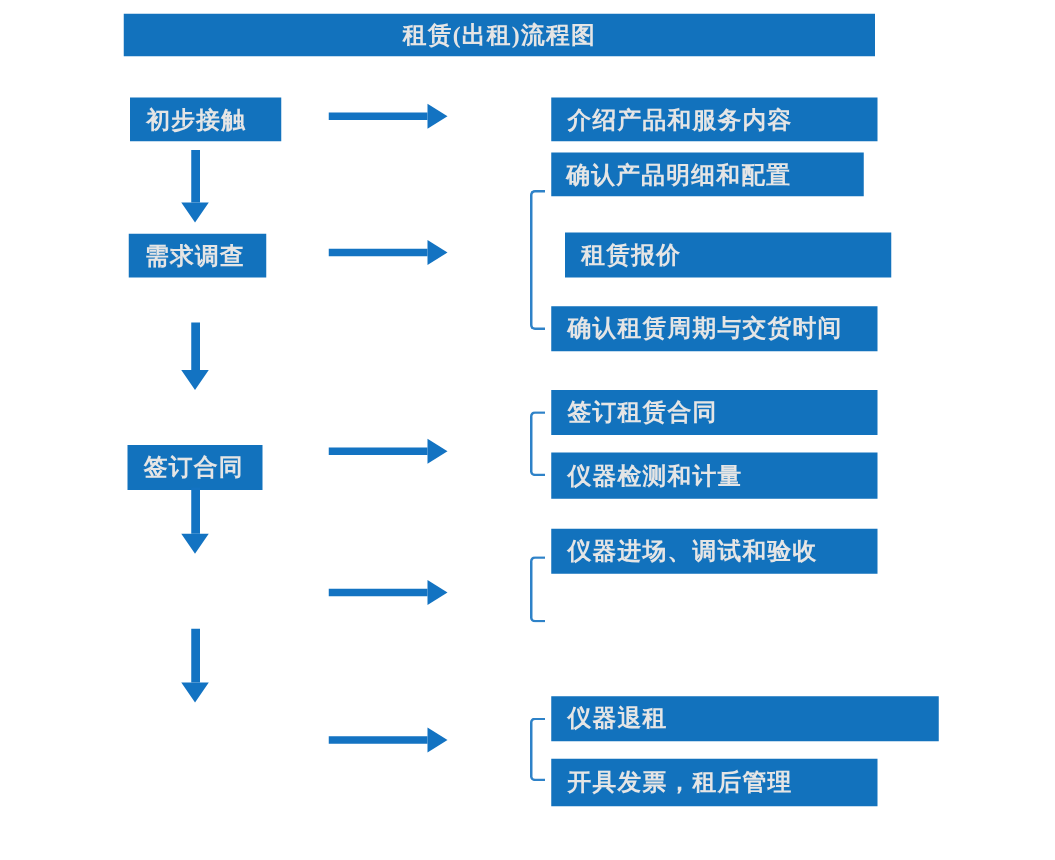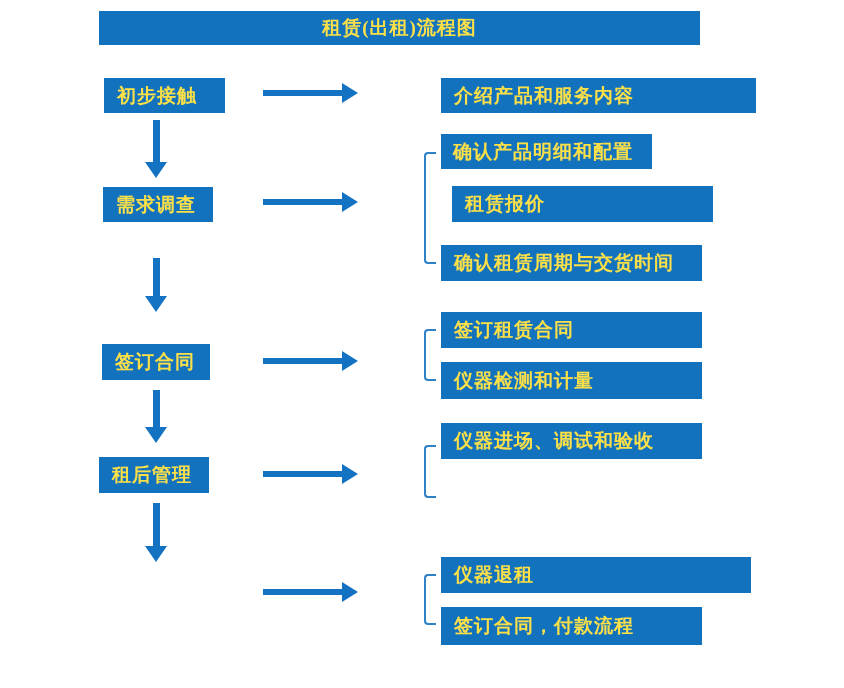--- a/index.html
+++ b/index.html
@@ -12,21 +12,21 @@
     position: relative;
     width: 844px;
     height: 688px;
     background: #ffffff;
     overflow: hidden;
     font-family: "Liberation Serif", "DejaVu Serif", serif;
   }
   .box {
     position: absolute;
     background: var(--box-blue);
-    color: #fde047;
+    color: #e5e5e5;
     font-weight: bold;
     font-size: 19px;
     letter-spacing: 1px;
     display: flex;
     align-items: center;
     padding-left: 13px;
     box-sizing: border-box;
     white-space: nowrap;
   }
   .title-bar {
@@ -75,36 +75,35 @@
 </style>
 </head>
 <body>
 
 <div id="stage">
 
   <div class="box title-bar" style="left:99px; top:11px; width:601px; height:34px;">租赁(出租)流程图</div>
 
   <div class="box" style="left:104px; top:78px; width:121px; height:35px;">初步接触</div>
   <div class="box" style="left:103px; top:187px; width:110px; height:35px;">需求调查</div>
-  <div class="box" style="left:102px; top:344px; width:108px; height:36px;">签订合同</div>
-  <div class="box" style="left:99px; top:457px; width:110px; height:36px;">租后管理</div>
+  <div class="box" style="left:102px; top:356px; width:108px; height:36px;">签订合同</div>
 
-  <div class="box" style="left:441px; top:78px; width:315px; height:35px;">介绍产品和服务内容</div>
+  <div class="box" style="left:441px; top:78px; width:261px; height:35px;">介绍产品和服务内容</div>
 
-  <div class="box" style="left:441px; top:134px; width:211px; height:35px;padding-left:12px;">确认产品明细和配置</div>
+  <div class="box" style="left:441px; top:122px; width:250px; height:35px;padding-left:12px;">确认产品明细和配置</div>
   <div class="box" style="left:441px; top:186px; width:261px; height:36px;margin-left:11px;">租赁报价</div>
   <div class="box" style="left:441px; top:245px; width:261px; height:36px;">确认租赁周期与交货时间</div>
 
   <div class="box" style="left:441px; top:312px; width:261px; height:36px;">签订租赁合同</div>
   <div class="box" style="left:441px; top:362px; width:261px; height:37px;">仪器检测和计量</div>
 
   <div class="box" style="left:441px; top:423px; width:261px; height:36px;">仪器进场、调试和验收</div>
 
   <div class="box" style="left:441px; top:557px; width:310px; height:36px;">仪器退租</div>
-  <div class="box" style="left:441px; top:607px; width:261px; height:38px;">签订合同，付款流程</div>
+  <div class="box" style="left:441px; top:607px; width:261px; height:38px;">开具发票，租后管理</div>
 
   <div class="h-arrow" style="left:263px; top:83px;">
     <div class="h-shaft"></div>
     <div class="h-head"></div>
   </div>
   <div class="h-arrow" style="left:263px; top:192px;">
     <div class="h-shaft"></div>
     <div class="h-head"></div>
   </div>
   <div class="h-arrow" style="left:263px; top:351px;">

